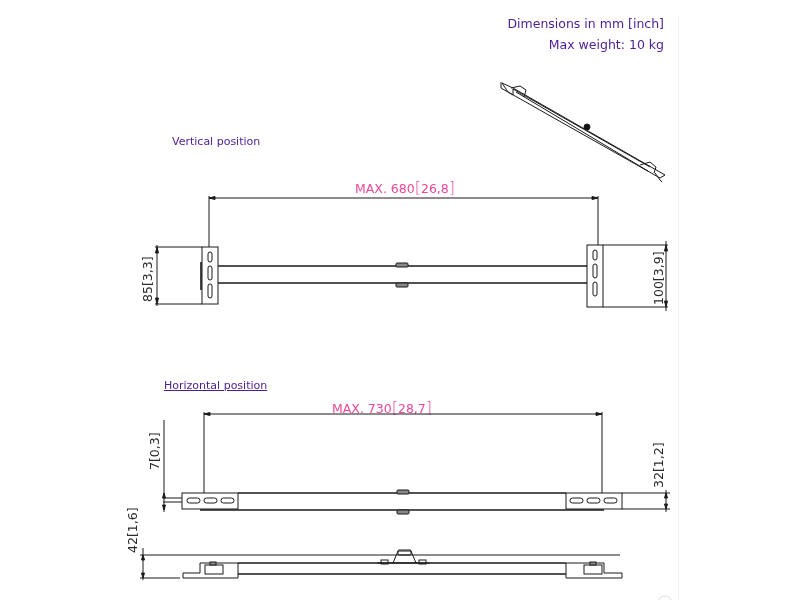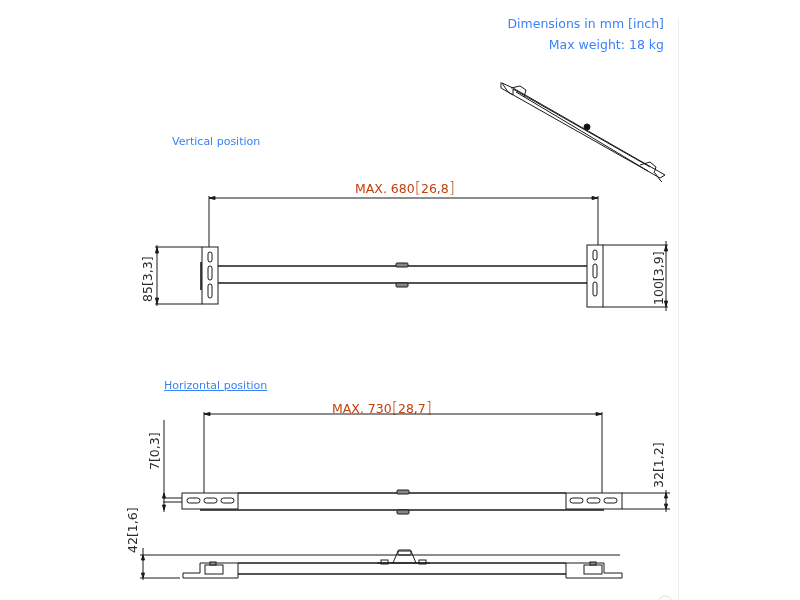--- a/index.html
+++ b/index.html
@@ -1,34 +1,34 @@
 <!DOCTYPE html>
 <html><head>
   <meta charset="utf-8">
   <style>
     html, body { margin: 0; padding: 0; background: #ffffff; }
     body { width: 800px; height: 600px; position: relative; overflow: hidden;
            font-family: "DejaVu Sans", "Liberation Sans", sans-serif; color: #333; }
-    .txt { position: absolute; white-space: nowrap; color: #3b82f6; }
+    .txt { position: absolute; white-space: nowrap; color: #4c1d95; }
     .note { font-size: 12.5px; text-align: right; right: 136px; }
     .section-title { font-size: 11px; }
-    .dim { font-size: 12.5px; color: #c2410c; }
+    .dim { font-size: 12.5px; color: #ec4899; }
     .dim .br { font-size: 16px; font-weight: 300; }
     .vtext { position: absolute; transform-origin: left top; transform: rotate(-90deg); white-space: nowrap;
              font-size: 12.5px; color: #2a2a2a; }
     svg { position: absolute; left: 0; top: 0; }
     .edge-line { position: absolute; left: 678px; top: 18px; width: 1px; height: 582px; background: #efefef; }
   </style>
 </head>
 <body>
 
 <div class="edge-line"></div>
 
 <div class="txt note" style="top:16px;">Dimensions in mm [inch]</div>
-<div class="txt note" style="top:37px;">Max weight: 18 kg</div>
+<div class="txt note" style="top:37px;">Max weight: 10 kg</div>
 
 <div class="txt section-title" style="left:172px; top:135px;">Vertical position</div>
 <div class="txt section-title" style="left:164px; top:379px;text-decoration:underline;">Horizontal position</div>
 
 <div class="txt dim" style="left:355px; top:178px;">
   <span>MAX. 680</span><span class="br">[</span><span>26,8</span><span class="br">]</span>
 </div>
 
 <div class="txt dim" style="left:332px; top:398px;">
   <span>MAX. 730</span><span class="br">[</span><span>28,7</span><span class="br">]</span>

